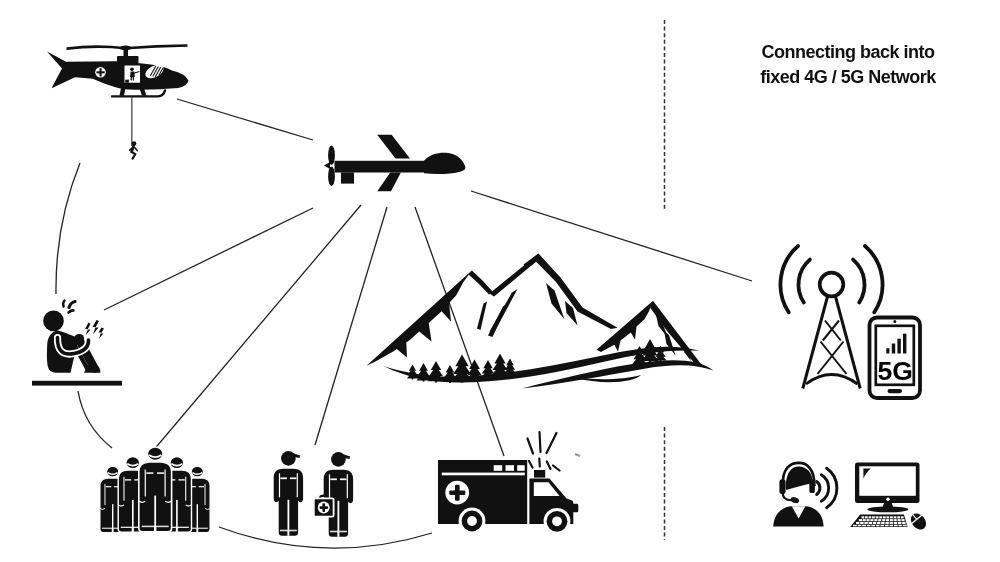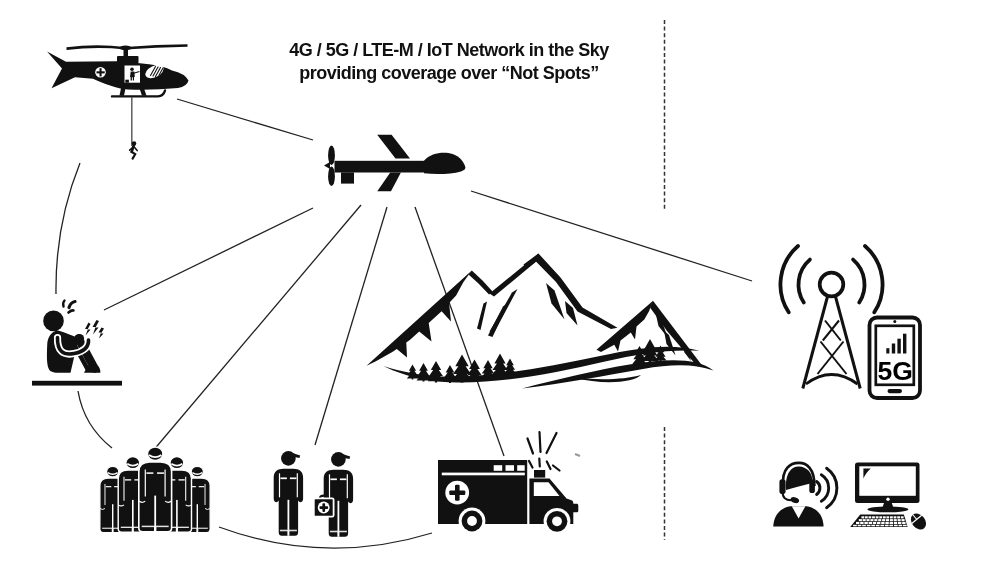--- a/index.html
+++ b/index.html
@@ -368,14 +368,14 @@
         <rect x="898.5" y="524.8" width="3.7" height="1.5" fill="#fff"></rect>
         <rect x="903.0" y="524.8" width="3.7" height="1.5" fill="#fff"></rect>
   <g transform="rotate(-40 918.5 521.5)">
     <ellipse cx="918.5" cy="521.5" rx="6.6" ry="8.8"></ellipse>
     <line x1="912" y1="518.7" x2="925" y2="518.7" stroke="#fff" stroke-width="1.2"></line>
     <line x1="918.5" y1="512.7" x2="918.5" y2="518.7" stroke="#fff" stroke-width="1"></line>
   </g>
 </g>
 </svg>
 
-<div class="txt" style="left:449px;top:39px;">4G / 5G / LTE-M / IoT Network in the Sky<br>providing coverage over “Not Spots”</div>
+<div class="txt" style="left:848px;top:39.5px;line-height:25.4px;">Connecting back into<br>fixed 4G / 5G Network</div>
 </div>
 
 </body></html>

